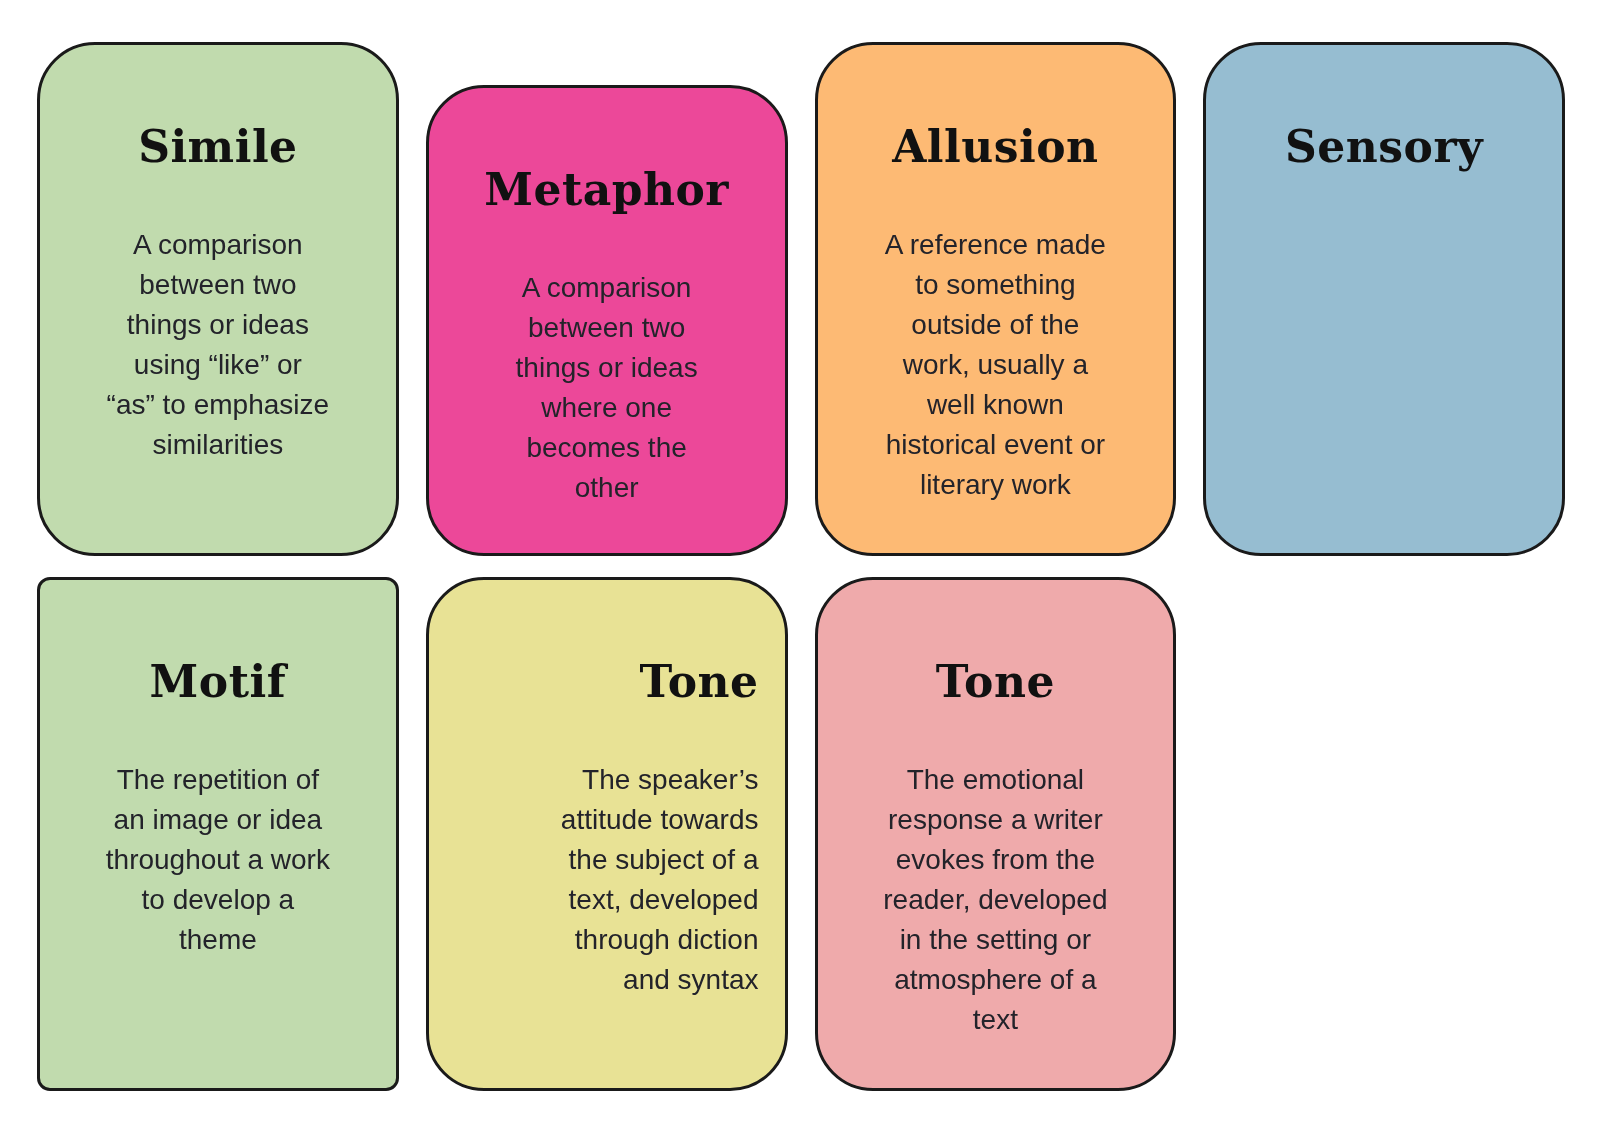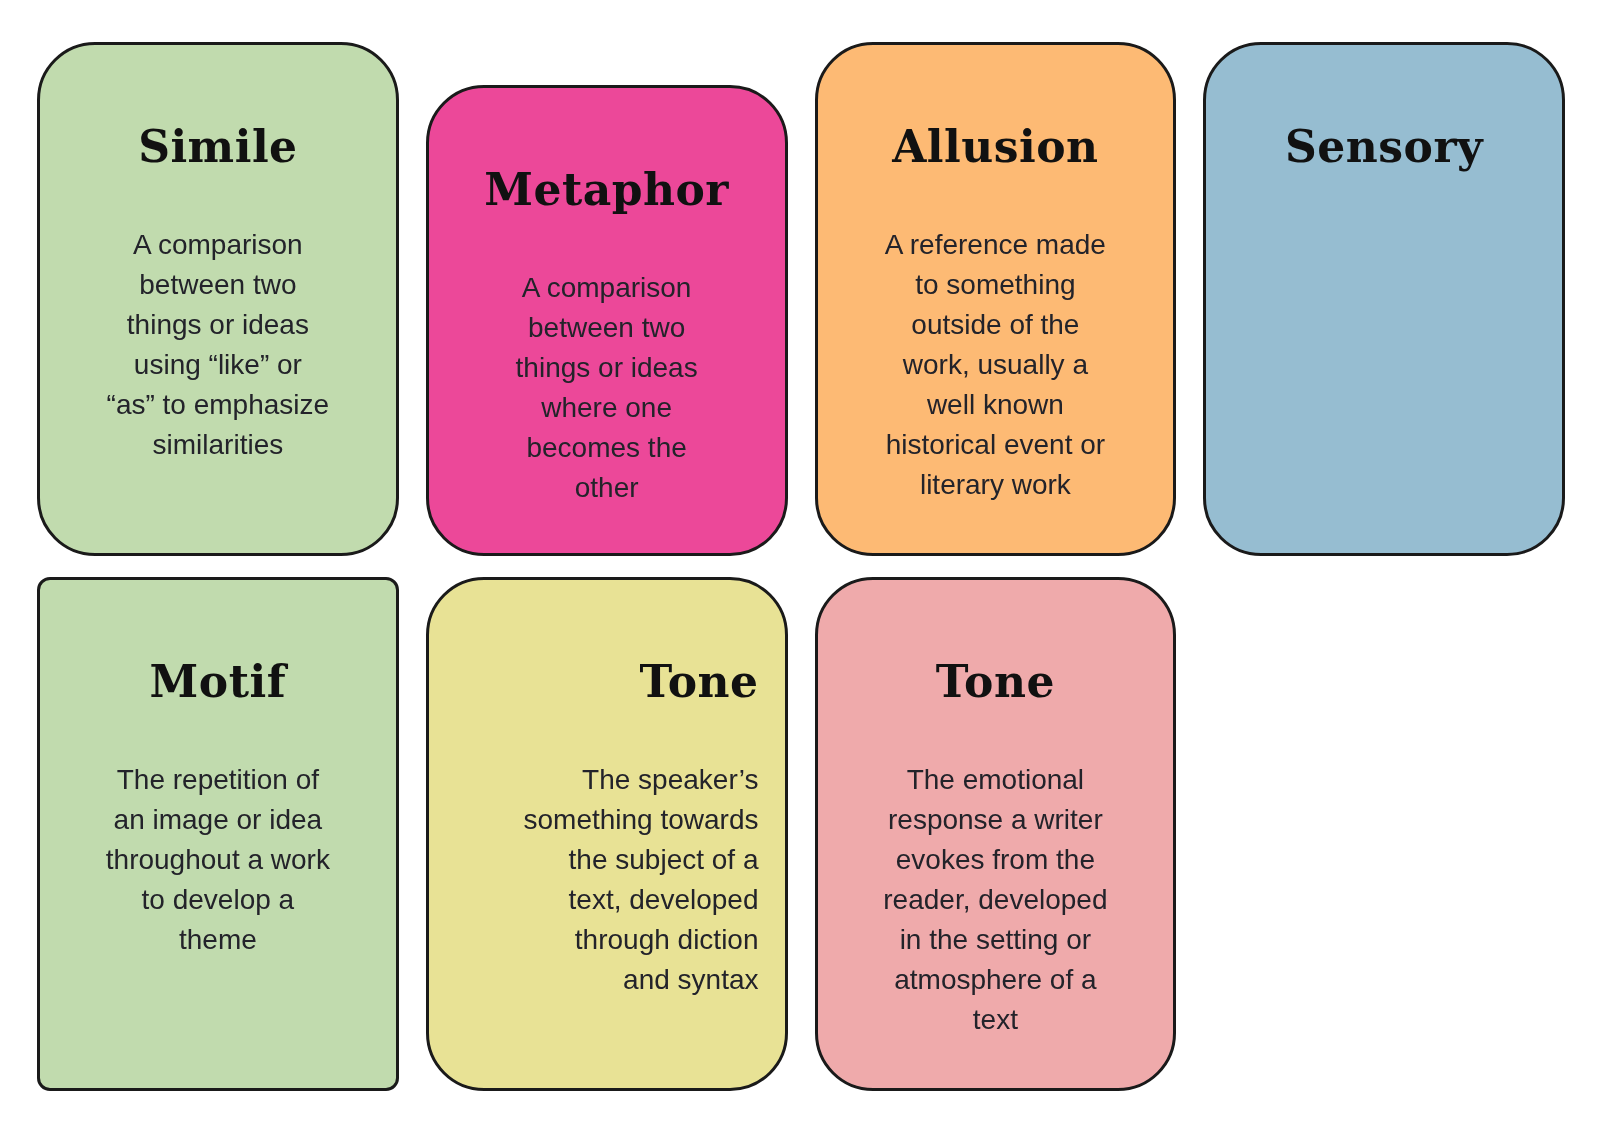--- a/index.html
+++ b/index.html
@@ -90,21 +90,21 @@
     <p class="card-desc">The repetition of
 an image or idea
 throughout a work
 to develop a
 theme</p>
   </div>
 
   <div class="card" style="background: rgb(232, 226, 149); text-align: right;">
     <h2 class="card-title">Tone</h2>
     <p class="card-desc">The speaker’s
-something towards
+attitude towards
 the subject of a
 text, developed
 through diction
 and syntax</p>
   </div>
 
   <div class="card" style="background: rgb(239, 170, 171);">
     <h2 class="card-title">Tone</h2>
     <p class="card-desc">The emotional
 response a writer

